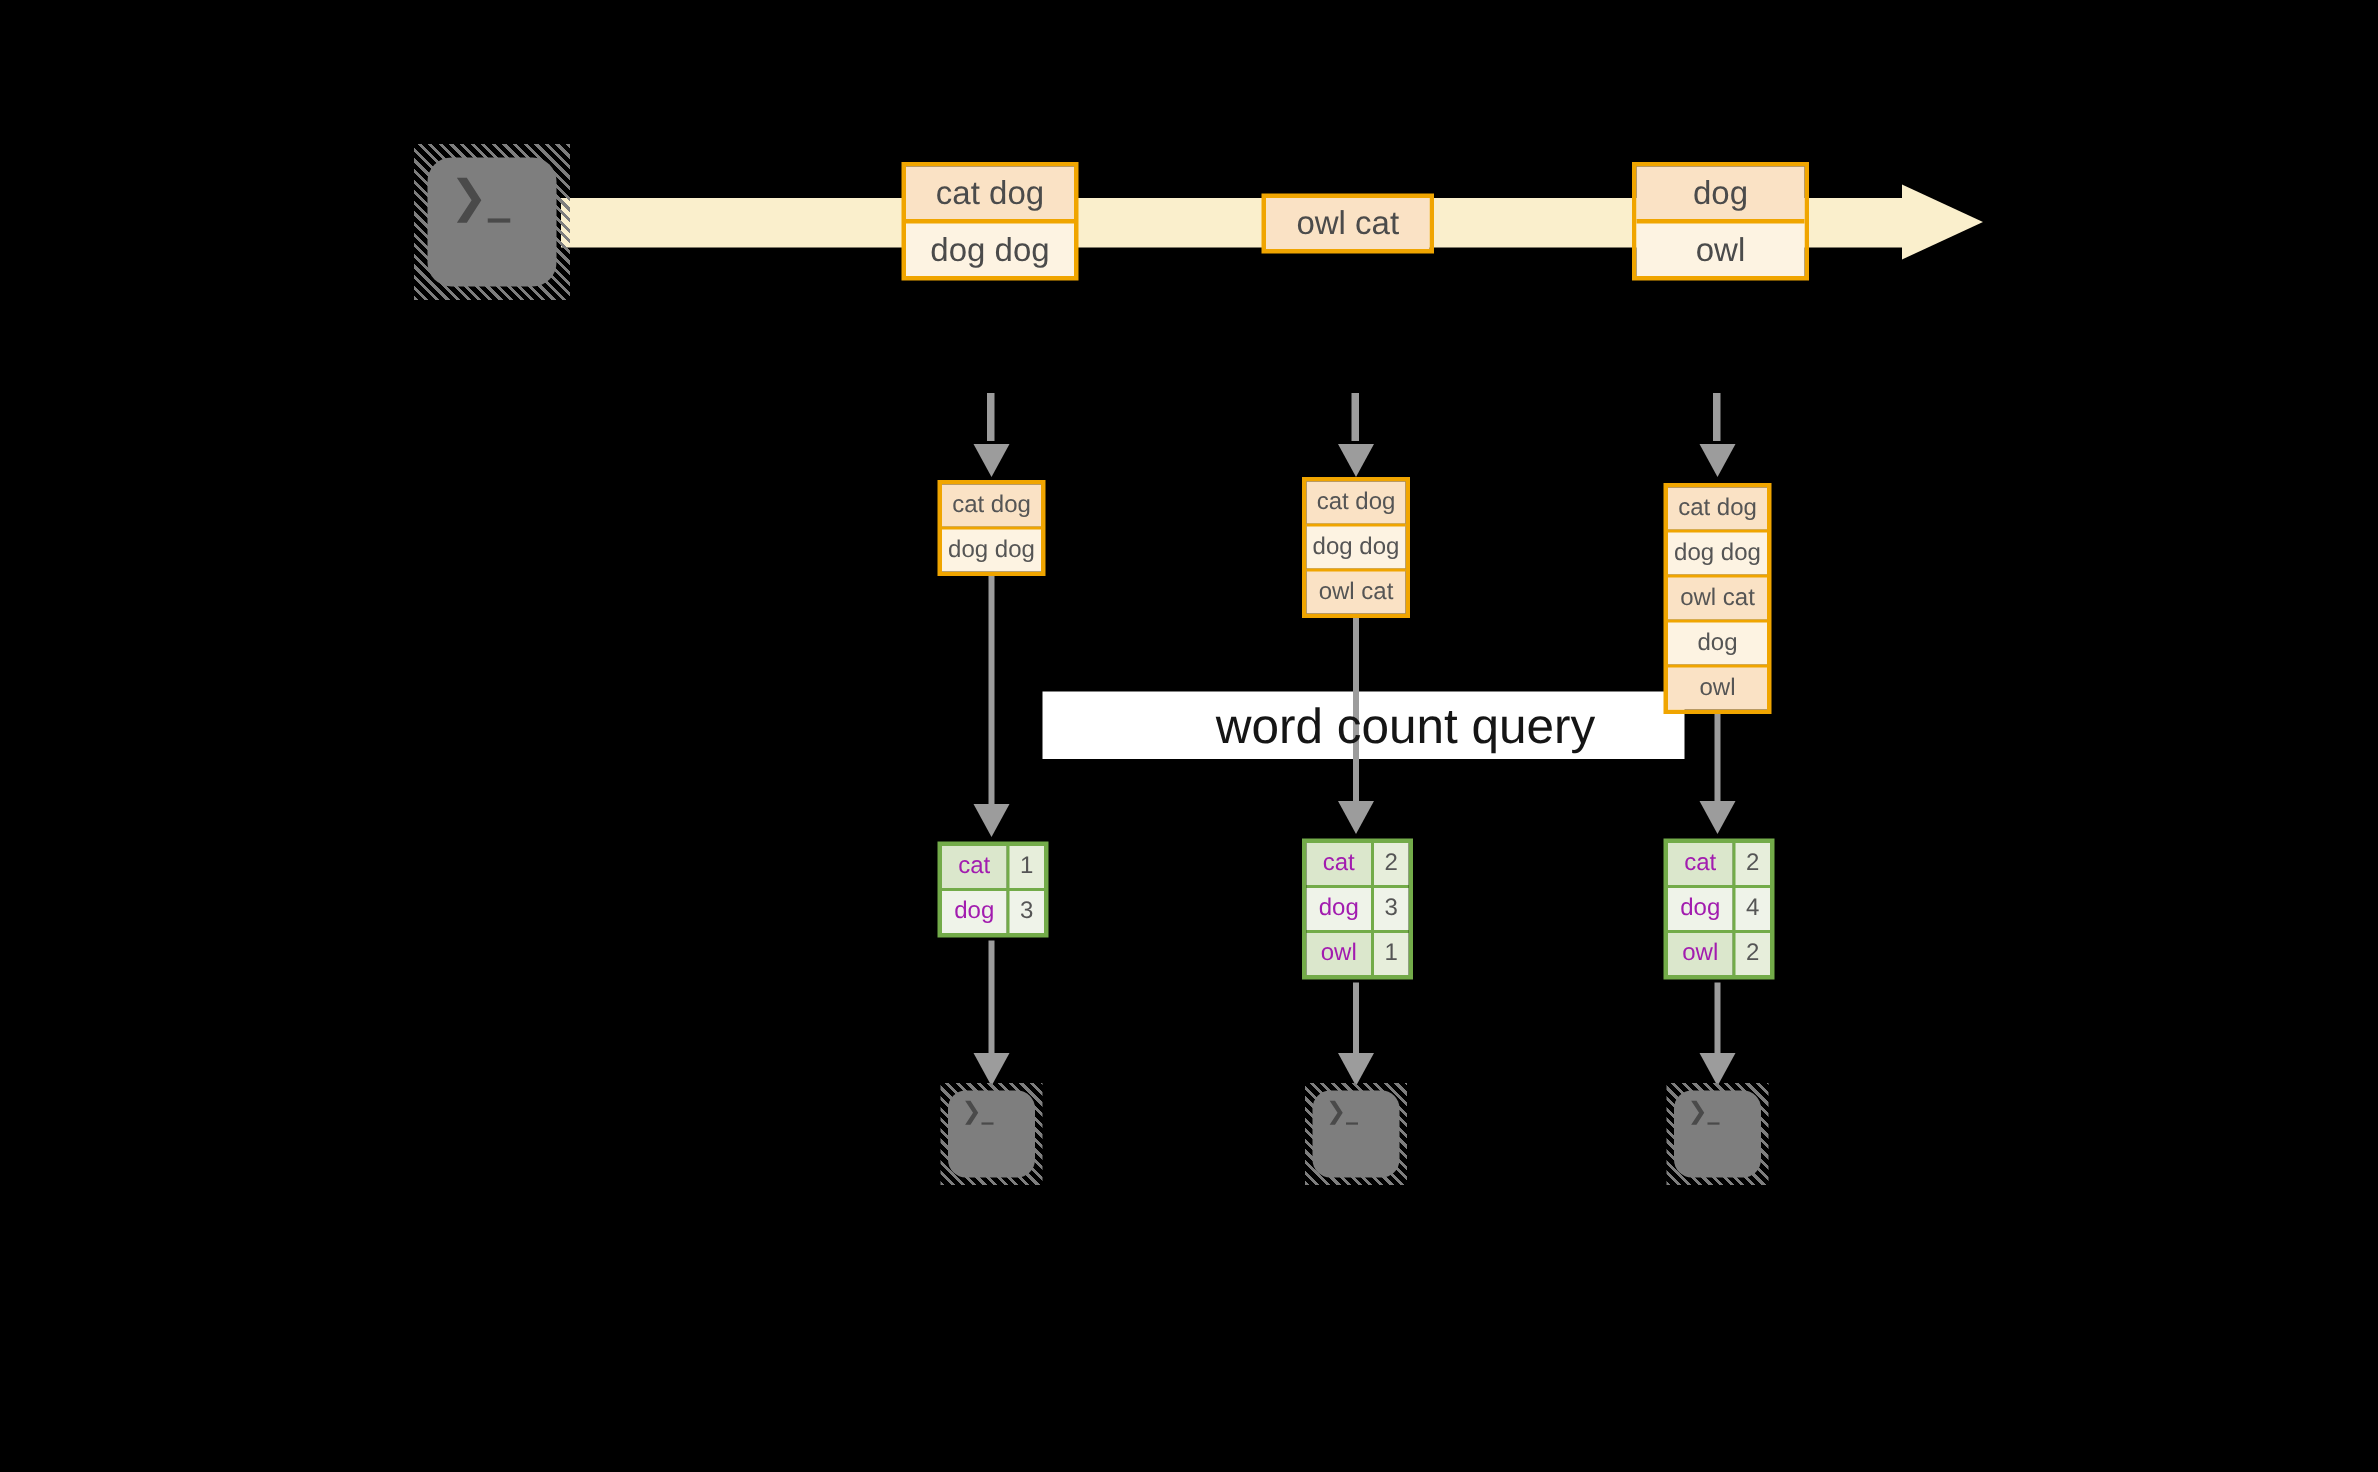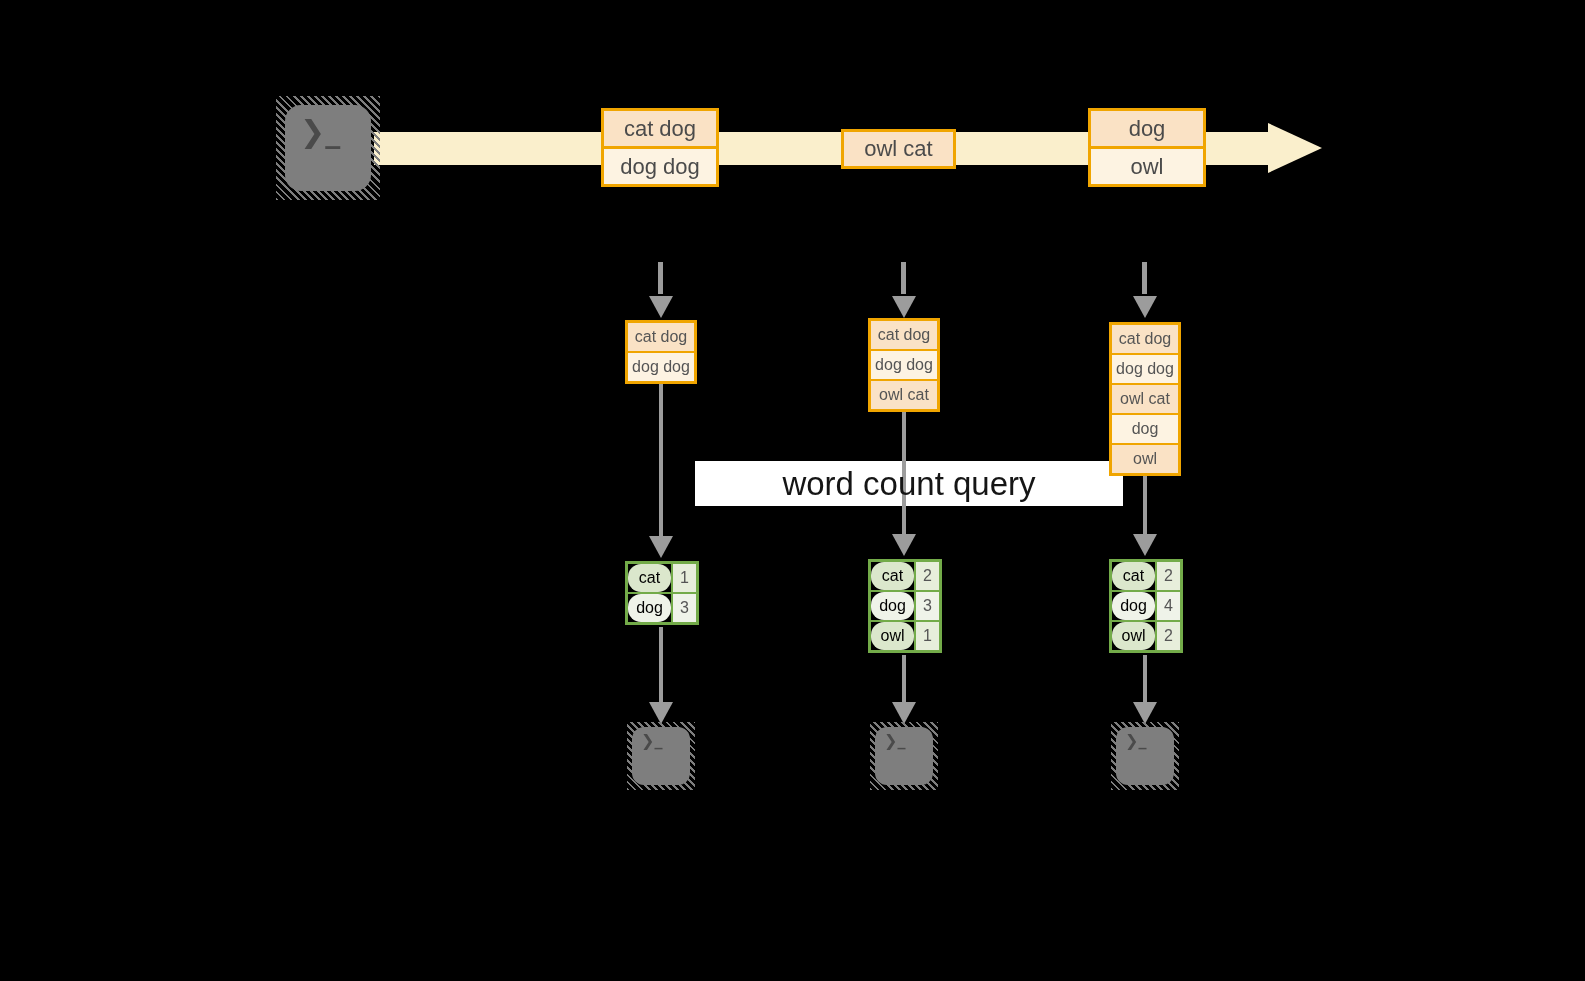--- a/index.html
+++ b/index.html
@@ -45,27 +45,27 @@
   .vline{width:4px;background:#9C9C9C;}
 
   
   .stack{border:3px solid #F0A500;width:66px;}
   .stack .srec{height:28px;line-height:28px;text-align:center;font-size:16px;color:#555;}
   .stack .srec + .srec{border-top:2px solid #F0A500;}
 
   
   .qlabel-bg{left:695px;top:461px;width:428px;height:45px;background:#FFFFFF;}
   .qlabel-text{left:695px;top:461px;width:428px;height:45px;line-height:45px;
-               text-align:center;font-size:33px;color:#151515;}
+               text-align:center;font-size:33px;color:#151515;padding-left:28px;}
 
   
   .ctable{border:3px solid #73AB49;width:68px;}
   .crow{display:flex;height:28px;}
   .crow + .crow{border-top:2px solid #73AB49;}
-  .wcell{width:45px;text-align:center;line-height:28px;font-size:16px;color:#000000;border-radius:13px;}
+  .wcell{width:45px;text-align:center;line-height:28px;font-size:16px;color:#a21caf;}
   .ncell{width:24px;border-left:2px solid #73AB49;text-align:center;line-height:28px;
          font-size:16px;color:#555;}
   .g-a .wcell{background:#DBE7CC;} .g-a .ncell{background:#E7EEDB;}
   .g-b .wcell{background:#EFF3E9;} .g-b .ncell{background:#EFF3E9;}
 </style>
 </head>
 <body>
 
 <div class="abs stream-band"></div>
 <div class="abs stream-head"></div>

